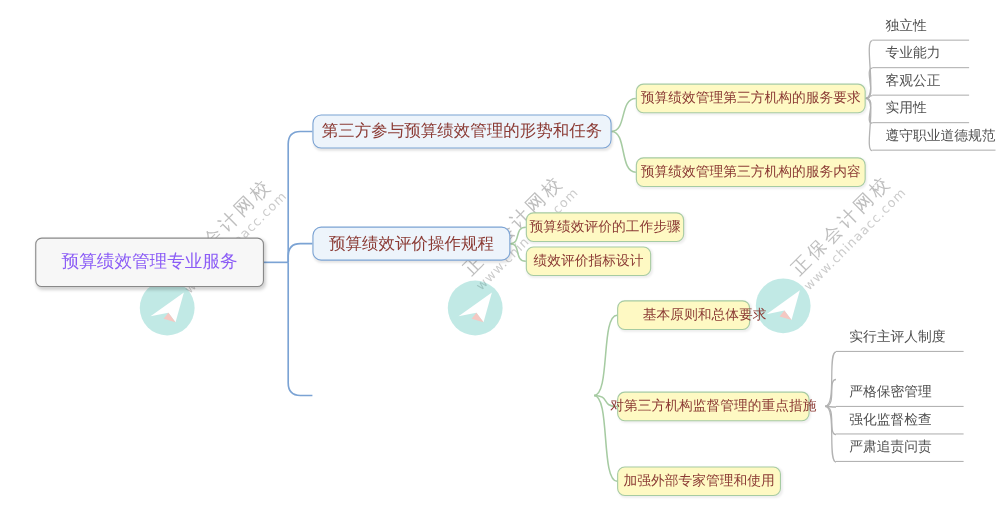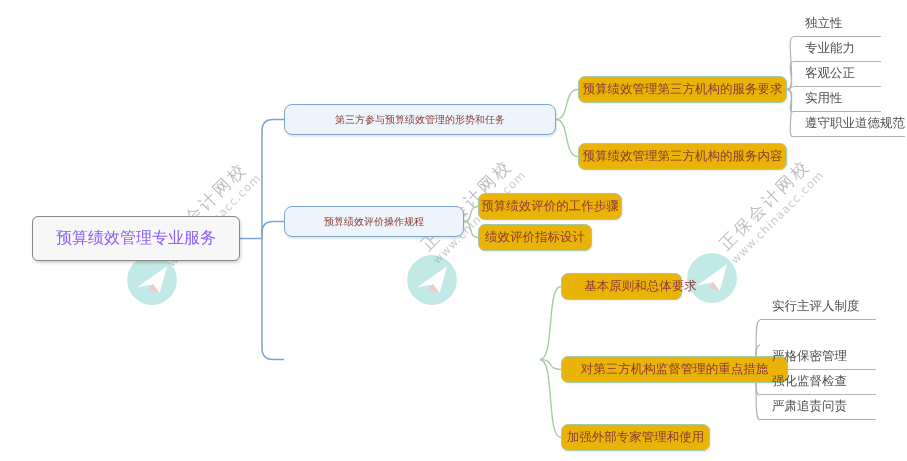--- a/index.html
+++ b/index.html
@@ -25,25 +25,25 @@
     border-radius:6px;
     color:#8b5cf6;
     font-size:16px;
     box-shadow:1px 2px 3px rgba(0,0,0,0.18);
   }
   .l1-node {
     background:#edf4fb;
     border:1.3px solid #7ba3d4;
     border-radius:8px;
     color:#8b3a34;
-    font-size:10px;
+    font-size:15px;
     box-shadow:1px 2px 2px rgba(0,0,0,0.10);
   }
   .l2-node {
-    background:#eab308;
+    background:#fef9c3;
     border:1.2px solid #a6cba2;
     border-radius:7px;
     color:#8b3a34;
     font-size:12.5px;
     box-shadow:1px 1px 2px rgba(0,0,0,0.07);
   }
   .leaf-node {
     border-bottom:1.2px solid #b3b3b3;
     color:#4f4f4f;
     font-size:12.5px;
@@ -184,21 +184,21 @@
   <div class="node l2-node" style="left:478px; top:193px; width:144px; height:27px;">
     <span>预算绩效评价的工作步骤</span>
   </div>
   <div class="node l2-node" style="left:478px; top:224px; width:114px; height:27px;">
     <span>绩效评价指标设计</span>
   </div>
 
   <div class="node l2-node" style="left:561px; top:273px; width:121px; height:27px;padding-left:38px;">
     <span>基本原则和总体要求</span>
   </div>
-  <div class="node l2-node" style="left:561px; top:356px; width:227px; height:27px;">
+  <div class="node l2-node" style="left:561px; top:356px; width:175px; height:27px;">
     <span>对第三方机构监督管理的重点措施</span>
   </div>
   <div class="node l2-node" style="left:561px; top:424px; width:149px; height:27px;">
     <span>加强外部专家管理和使用</span>
   </div>
 
   <div class="node leaf-node" style="left:760px; top:295px; width:116px; height:25px;">
     <span>实行主评人制度</span>
   </div>
   <div class="node leaf-node" style="left:760px; top:345px; width:116px; height:25px;">

